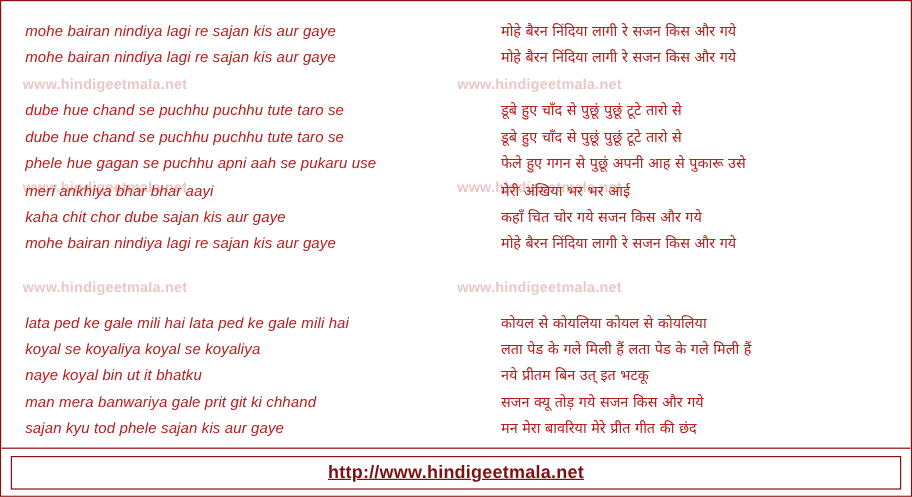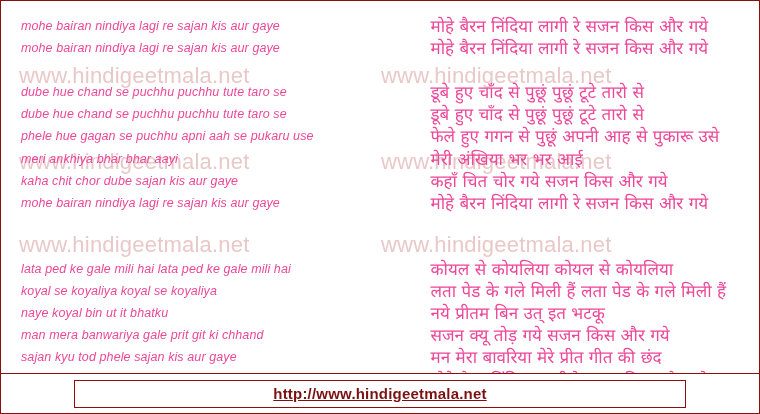--- a/index.html
+++ b/index.html
@@ -42,55 +42,54 @@
   }
   .col-left {
     width: 54%;
     padding-left: 10px;
   }
   .col-right {
     width: 46%;
     padding-left: 8px;
   }
   .line {
-    color: #ec4899;
+    color: #b91c1c;
     font-size: 12.5px;
     line-height: 22.1px;
     white-space: nowrap;
     font-style: italic;
     letter-spacing: 0.1px;
   }
   .col-right .line {
     font-style: normal;
     font-family: "DejaVu Sans", sans-serif;
-    font-size: 17px;
+    font-size: 12px;
     letter-spacing: 0;
-    margin-left: 13px;
   }
   .line.blank {
     color: transparent;
   }
   .al-left   { text-align: left; }
   .al-center { text-align: left; }
 
   
   .watermarks {
     position: absolute;
     left: 0;
     top: 0;
     width: 100%;
     height: 100%;
     z-index: 1;
     pointer-events: none;
   }
   .wm {
     position: absolute;
     color: #e9c8c8;
-    font-size: 22px;
-    font-weight: normal;
+    font-size: 12px;
+    font-weight: bold;
     font-family: "Liberation Sans", sans-serif;
     white-space: nowrap;
     letter-spacing: 0.2px;
   }
   .wm-row1a { left: 18px;  top: 62px; }
   .wm-row1b { left: 380px; top: 62px; }
   .wm-row2a { left: 18px;  top: 148px; }
   .wm-row2b { left: 380px; top: 148px; }
   .wm-row3a { left: 18px;  top: 231px; }
   .wm-row3b { left: 380px; top: 231px; }
@@ -103,21 +102,21 @@
     height: 40px;
     box-sizing: border-box;
     background: #ffffff;
     border-top: 1px solid #8a1010;
     display: flex;
     align-items: center;
     justify-content: center;
   }
   .footer-inner {
     box-sizing: border-box;
-    width: 612px;
+    width: 742px;
     height: 28px;
     border: 1px solid #8a1010;
     display: flex;
     align-items: center;
     justify-content: center;
   }
   .footer-link {
     color: #7b1212;
     font-size: 15px;
     font-weight: bold;

